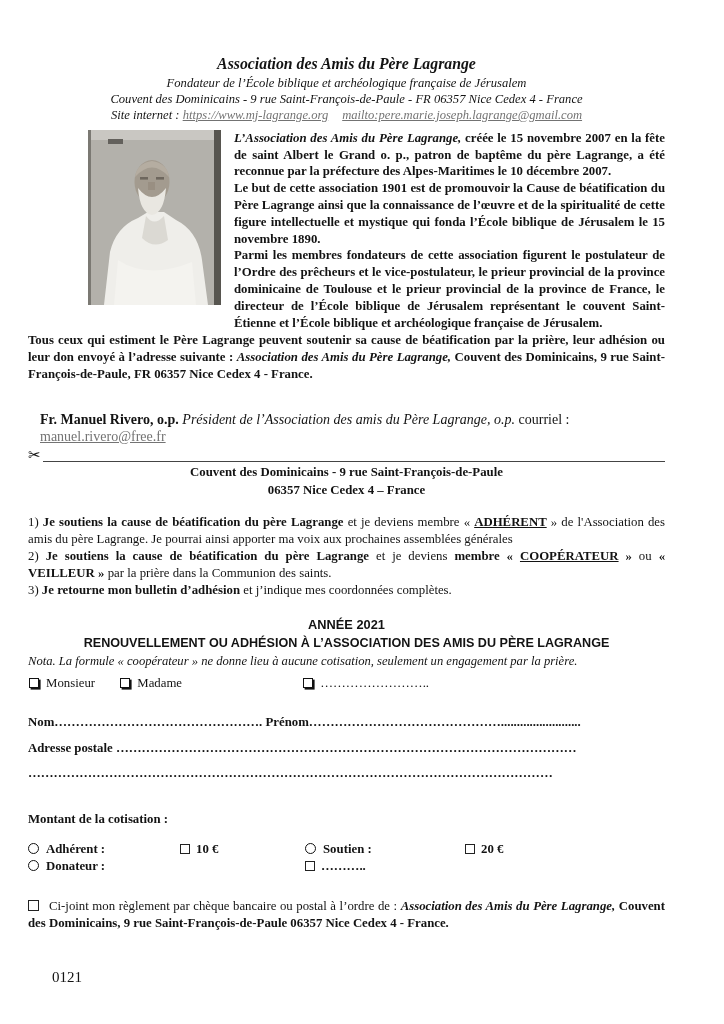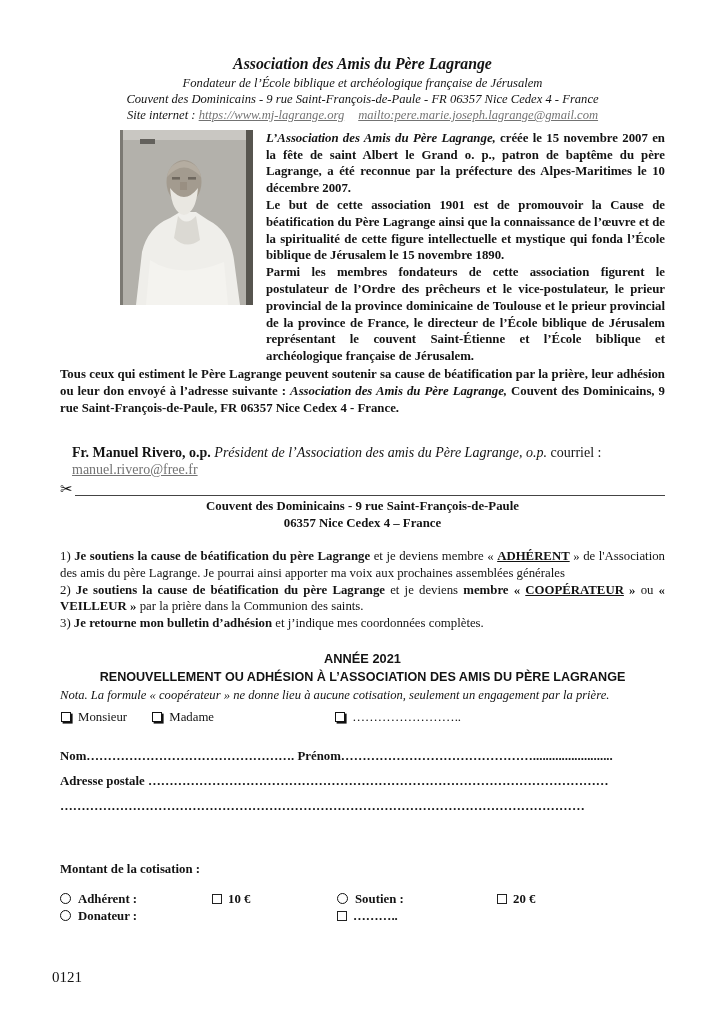--- a/index.html
+++ b/index.html
@@ -1,20 +1,20 @@
 <!DOCTYPE html>
 <html><head>
 <meta charset="utf-8">
 <style>
   html,body{margin:0;padding:0;background:#888;}
   .page{
     width:724px;height:1024px;box-sizing:border-box;margin:0 auto;
     background:#fff;color:#131313;position:relative;overflow:hidden;
     font-family:"Liberation Serif",serif;font-size:12.8px;line-height:16.8px;
-    padding:56px 59px 0 60px;
+    padding:56px 59px 0 28px;
   }
   .b{font-weight:bold}
   .it{font-style:italic}
   .u{text-decoration:underline}
   .j{text-align:justify}
   .center{text-align:center}
   .sans{font-family:"Liberation Sans",sans-serif}
   a.link{color:#737373;text-decoration:underline;cursor:pointer}
   p{margin:0}
 
@@ -56,21 +56,21 @@
       margin-right:7px;vertical-align:-1px;background:#fff}
 
   .civ-row{margin-top:5px}
   .civ-row .madame{margin-left:22px}
   .civ-row .other{margin-left:118px}
   .f-nom{margin-top:22px;font-weight:bold}
   .f-adr{margin-top:9px;font-weight:bold}
   .f-dots{margin-top:8px;font-weight:bold}
   .f-mail{margin-top:8px;font-weight:bold}
 
-  .montant{margin-top:46px;font-weight:bold}
+  .montant{margin-top:30px;font-weight:bold}
   .cot-grid{display:grid;grid-template-columns:152px 125px 160px 1fr;margin-top:13px;font-weight:bold}
 
   .payment{margin-top:23px;text-align:justify}
   .payment .box{width:9px;height:9px;margin-right:10px}
 
   .foot{position:absolute;left:52px;bottom:38px;font-size:15px}
 </style>
 </head>
 <body>
 
@@ -163,16 +163,19 @@
     <span><span class="radio"></span><span>Adhérent :</span></span>
     <span><span class="box"></span><span>10 €</span></span>
     <span><span class="radio"></span><span>Soutien :</span></span>
     <span><span class="box"></span><span>20 €</span></span>
     <span><span class="radio"></span><span>Donateur :</span></span>
     <span></span>
     <span><span class="box"></span><span>………..</span></span>
     <span></span>
   </div>
 
+  <p class="payment">
+    <span class="box"></span><span>Ci-joint mon règlement par chèque bancaire ou postal à l’ordre de : </span><span class="b it">Association des Amis du Père Lagrange,</span><span class="b"> Couvent des Dominicains, 9 rue Saint-François-de-Paule 06357 Nice Cedex 4 - France.</span>
+  </p>
 
   <div class="foot">0121</div>
 
 </div>
 
 </body></html>

